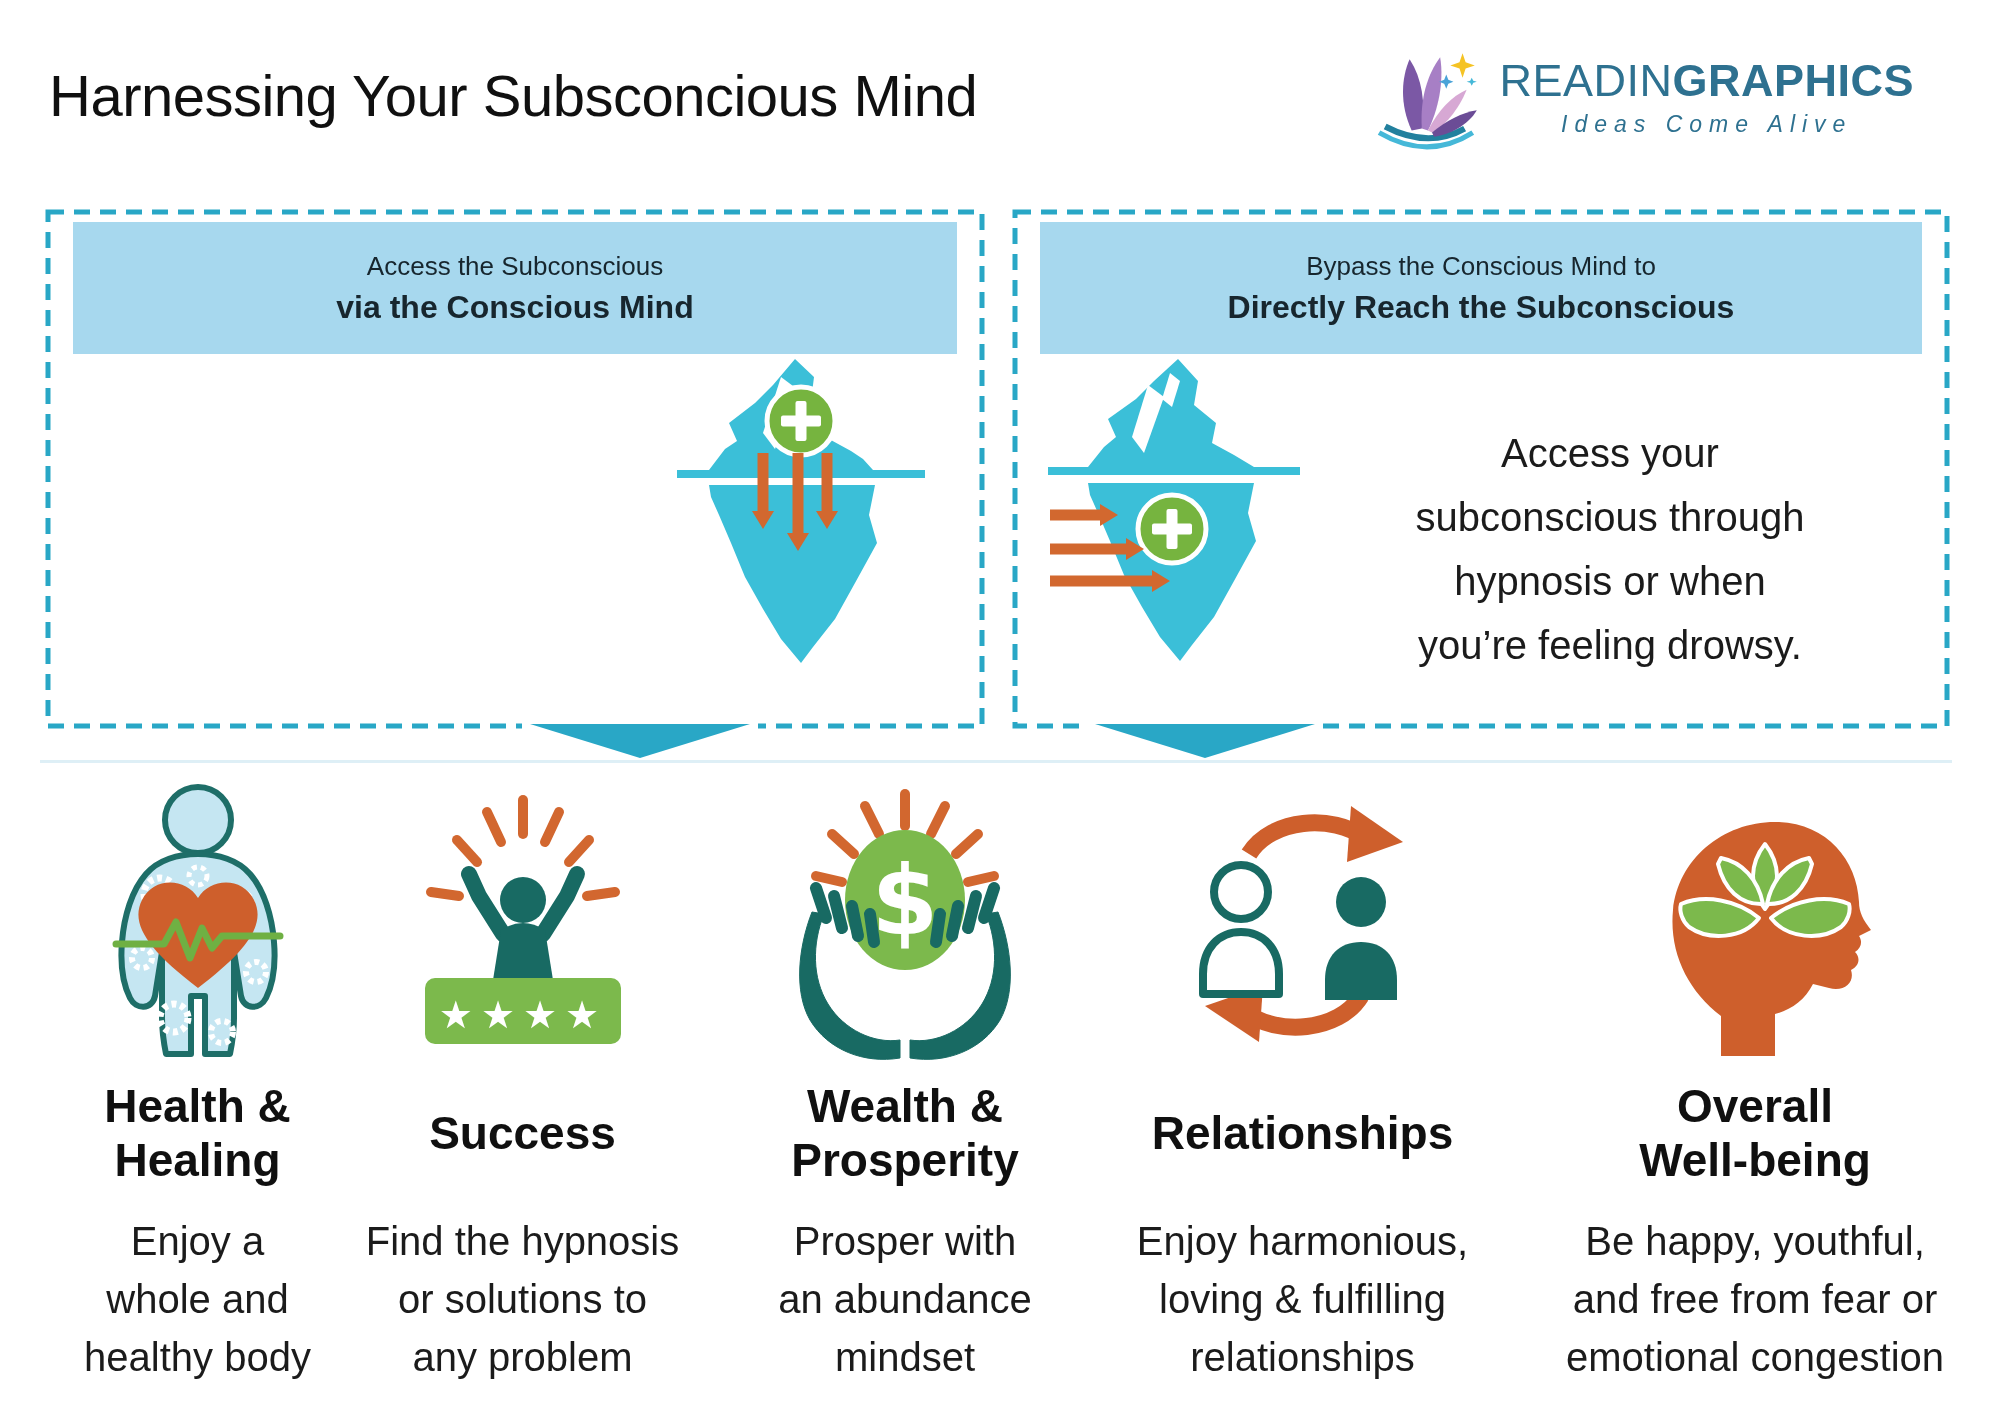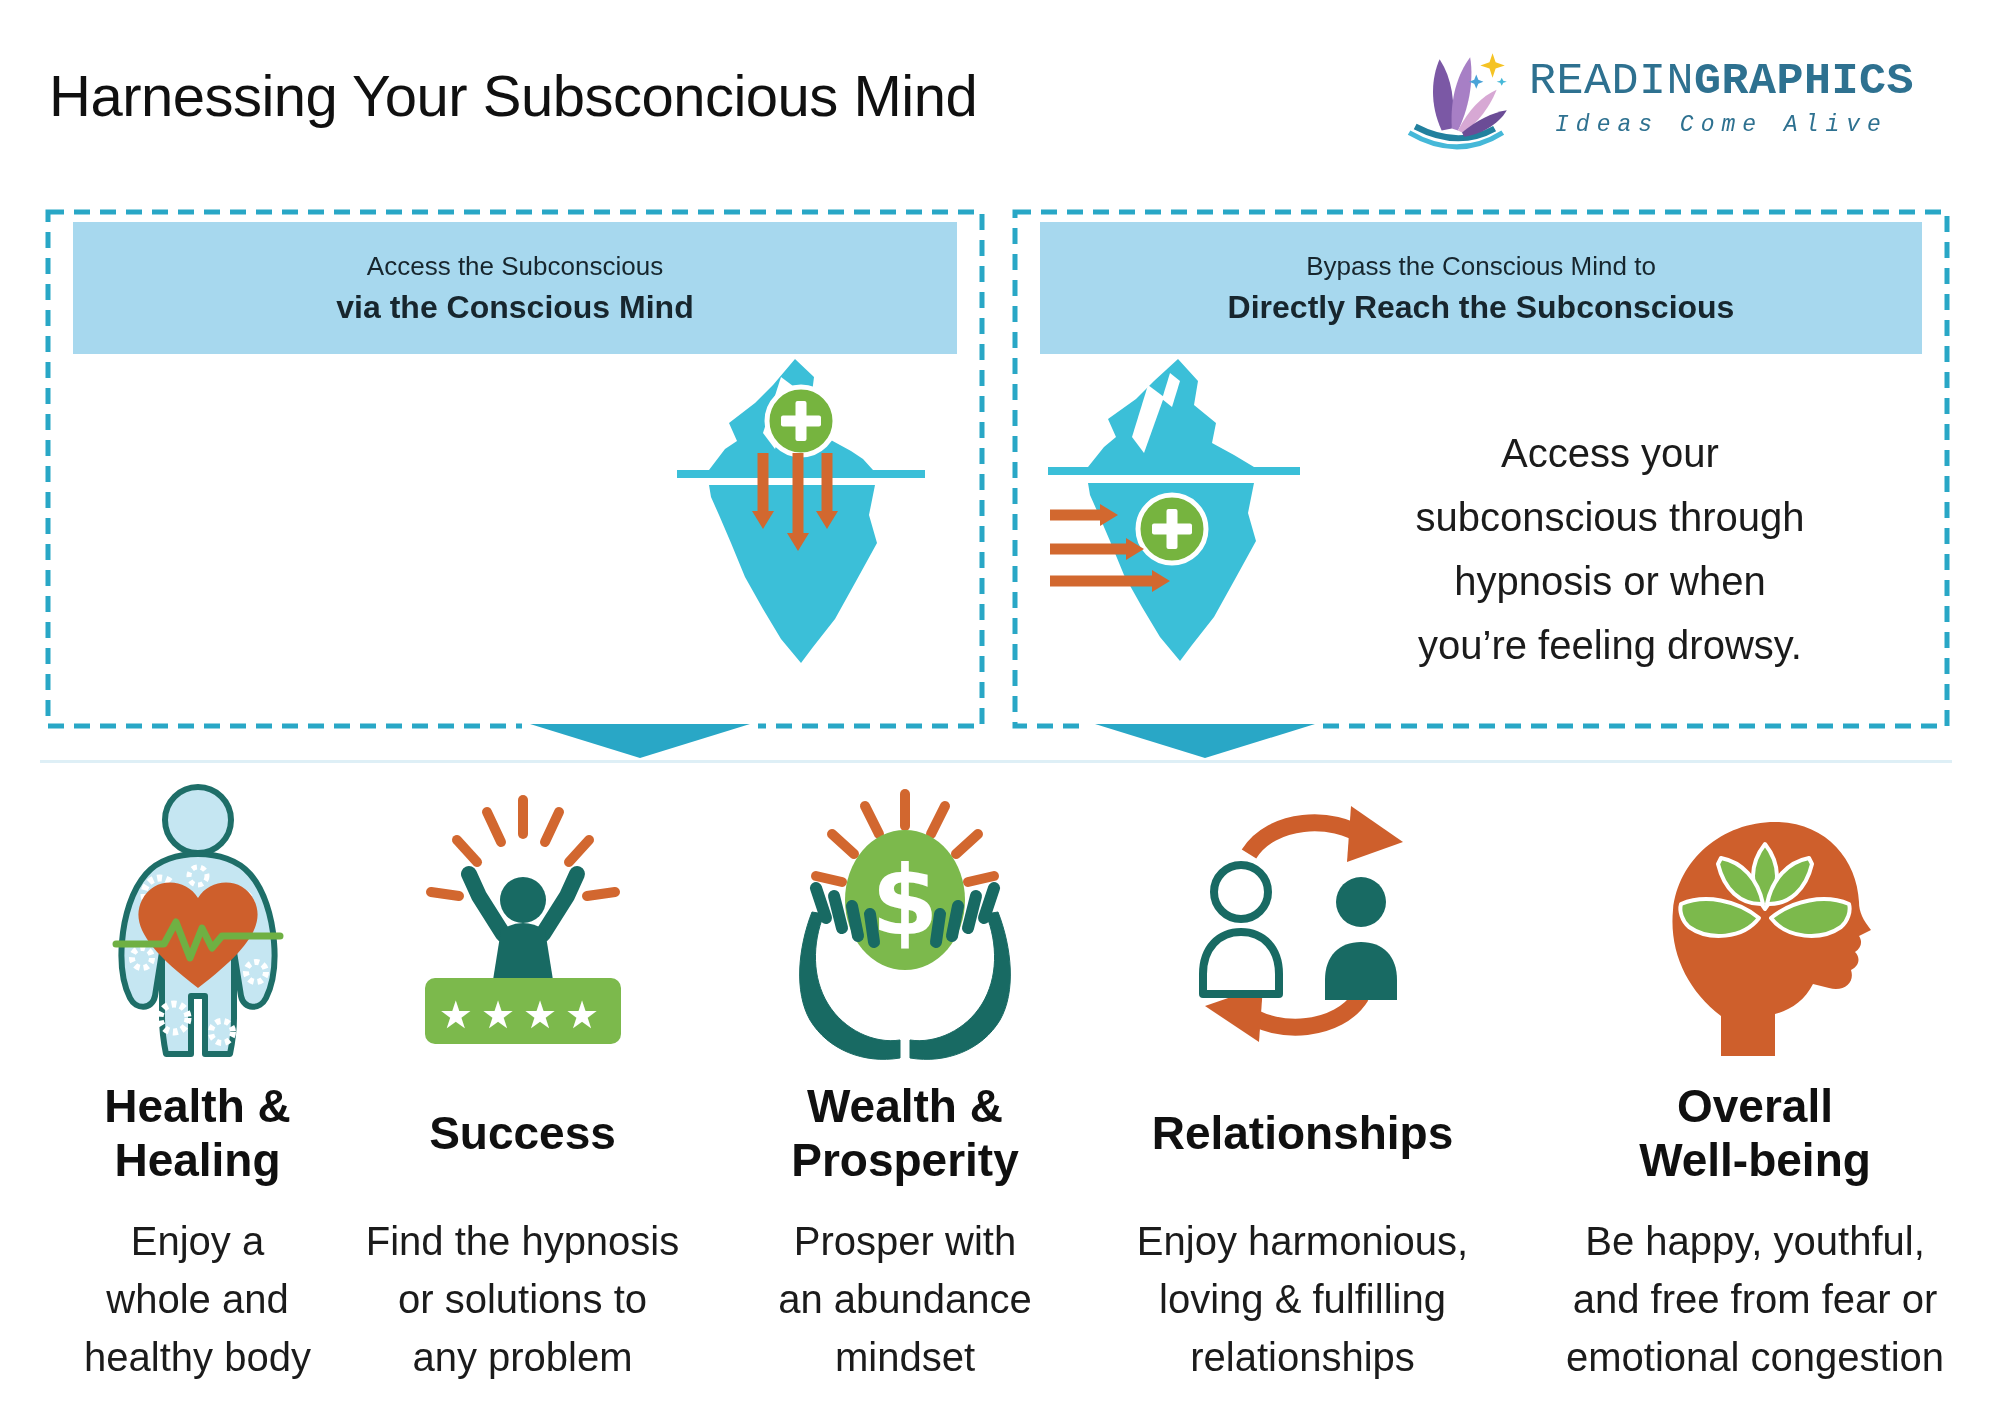--- a/index.html
+++ b/index.html
@@ -1,21 +1,21 @@
 <!DOCTYPE html>
 <html><head>
 <meta charset="utf-8">
 <style>
   html,body{margin:0;padding:0;background:#ffffff;}
   .page{position:relative;width:2000px;height:1421px;background:#ffffff;overflow:hidden;
         font-family:"Liberation Sans",sans-serif;}
   .main-title{position:absolute;left:31px;top:44px;font-size:58px;font-weight:400;
               color:#101010;letter-spacing:-0.5px;margin:18px;}
   
-  .logo{position:absolute;top:46px;right:86px;display:flex;align-items:center;gap:12px;font-family:Liberation Mono, monospace;}
+  .logo{position:absolute;top:46px;right:86px;display:flex;align-items:center;gap:12px;}
   .logo-text{display:flex;flex-direction:column;align-items:center;}
   .brand{font-size:45px;color:#2E7190;letter-spacing:0.5px;font-weight:400;line-height:1;}
   .brand b{font-weight:800;}
   .tagline{font-size:23px;font-style:italic;letter-spacing:7px;color:#2E7190;margin-top:8px;}
   
   .panel{position:absolute;top:209px;height:520px;}
   .p-left{left:45px;width:940px;}
   .p-right{left:1012px;width:938px;}
   .dash{position:absolute;left:0;top:0;}
   .panel-header{position:absolute;top:13px;left:28px;right:28px;height:132px;background:#A7D8EE;

